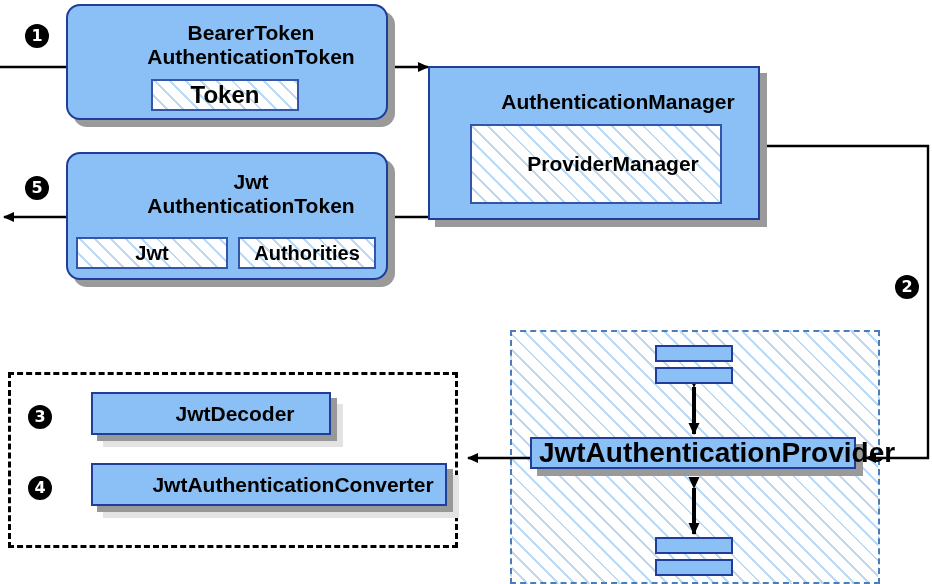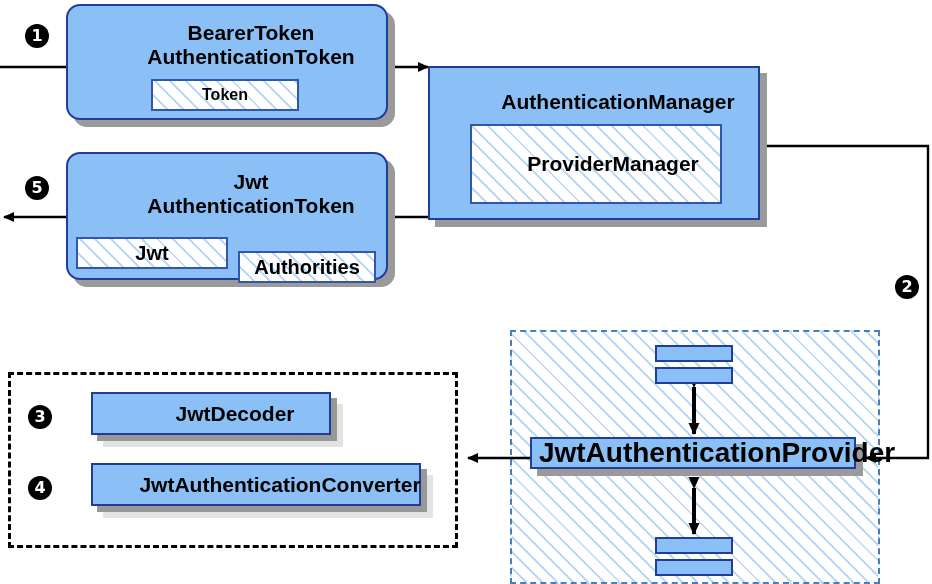--- a/index.html
+++ b/index.html
@@ -167,50 +167,50 @@
   </svg>
 
   <div class="dashed-region dashed-black" style="left:8px; top:372px; width:450px; height:176px;"></div>
 
   <div class="dashed-region dashed-blue hatch" style="left:510px; top:330px; width:370px; height:254px;"></div>
 
   <div class="node rounded shadow1" style="left:66px; top:4px; width:322px; height:116px; font-size:21px; flex-direction:column; padding-bottom:34px;">
     <span>BearerToken</span>
     <span>AuthenticationToken</span>
   </div>
-  <div class="inner-box hatch" style="left:151px; top:79px; width:148px; height:32px; font-size:16px;">Token</div>
+  <div class="inner-box hatch" style="left:151px; top:79px; width:148px; height:32px; font-size:24px;">Token</div>
 
   <div class="node shadow1" style="left:428px; top:66px; width:332px; height:154px; font-size:21px; align-items:flex-start; padding-top:22px;">
     <span>AuthenticationManager</span>
   </div>
   <div class="inner-box hatch" style="left:470px; top:124px; width:252px; height:80px; font-size:21px;padding-left:34px;">ProviderManager</div>
 
   <div class="node rounded shadow1" style="left:66px; top:152px; width:322px; height:128px; font-size:21px; flex-direction:column; padding-bottom:44px;">
     <span>Jwt</span>
     <span>AuthenticationToken</span>
   </div>
   <div class="inner-box hatch" style="left:76px; top:237px; width:152px; height:32px; font-size:20px;">Jwt</div>
-  <div class="inner-box hatch" style="left:238px; top:251px; width:138px; height:32px; font-size:20px;">Authorities</div>
+  <div class="inner-box hatch" style="left:238px; top:237px; width:138px; height:32px; font-size:20px;">Authorities</div>
 
 
   <div class="mini-bar" style="left:655px; top:345px; width:78px; height:17px;"></div>
   <div class="mini-bar" style="left:655px; top:367px; width:78px; height:17px;"></div>
 
   <div class="mini-bar" style="left:655px; top:537px; width:78px; height:17px;"></div>
   <div class="mini-bar" style="left:655px; top:559px; width:78px; height:17px;"></div>
 
   <div class="node shadow1" style="left:530px; top:437px; width:326px; height:32px; font-size:28px;">
     <span>JwtAuthenticationProvider</span>
   </div>
 
   <div class="node shadow2" style="left:72px; top:392px; width:240px; height:43px; font-size:21px;">
     <span>JwtDecoder</span>
   </div>
 
-  <div class="node shadow2" style="left:72px; top:463px; width:330px; height:43px; font-size:21px;">
+  <div class="node shadow2" style="left:72px; top:463px; width:356px; height:43px; font-size:21px;">
     <span>JwtAuthenticationConverter</span>
   </div>
 
   <div class="badge" style="left:25px; top:24px;">1</div>
   <div class="badge" style="left:895px; top:275px;">2</div>
   <div class="badge" style="left:28px; top:405px;">3</div>
   <div class="badge" style="left:28px; top:476px;">4</div>
   <div class="badge" style="left:25px; top:176px;">5</div>
 
 </div>

